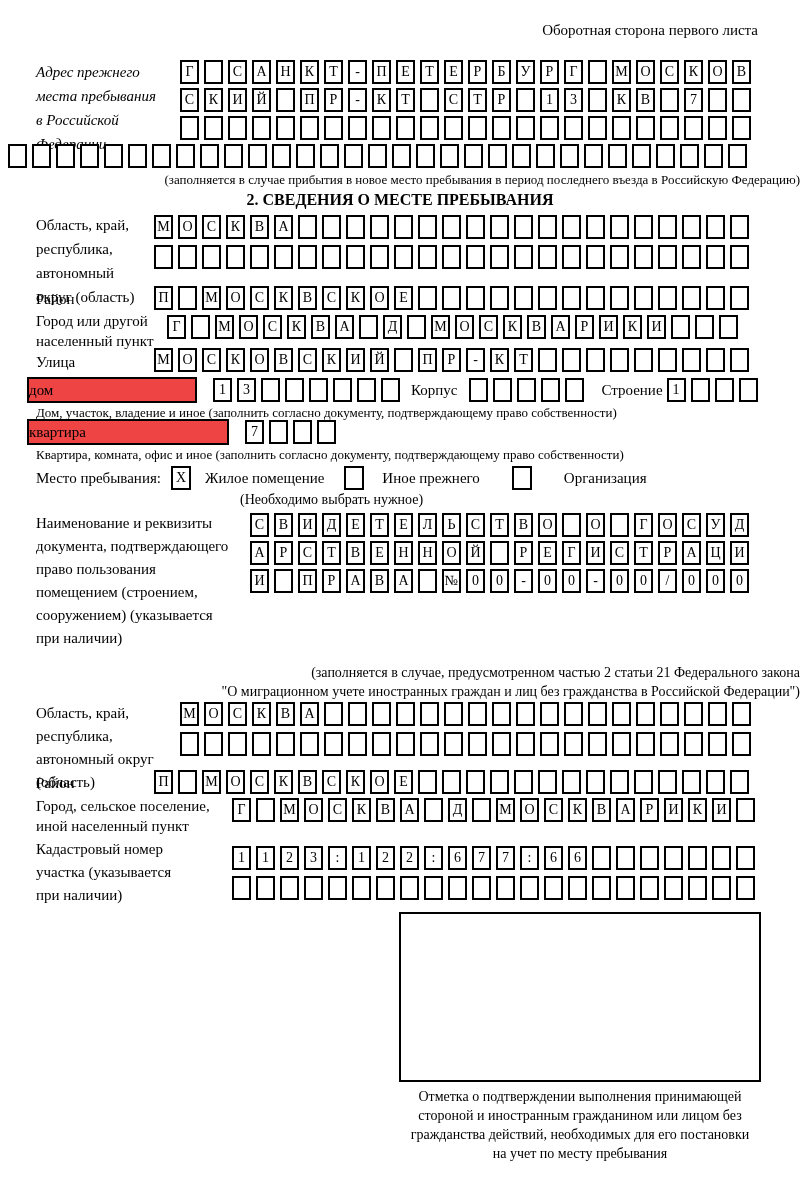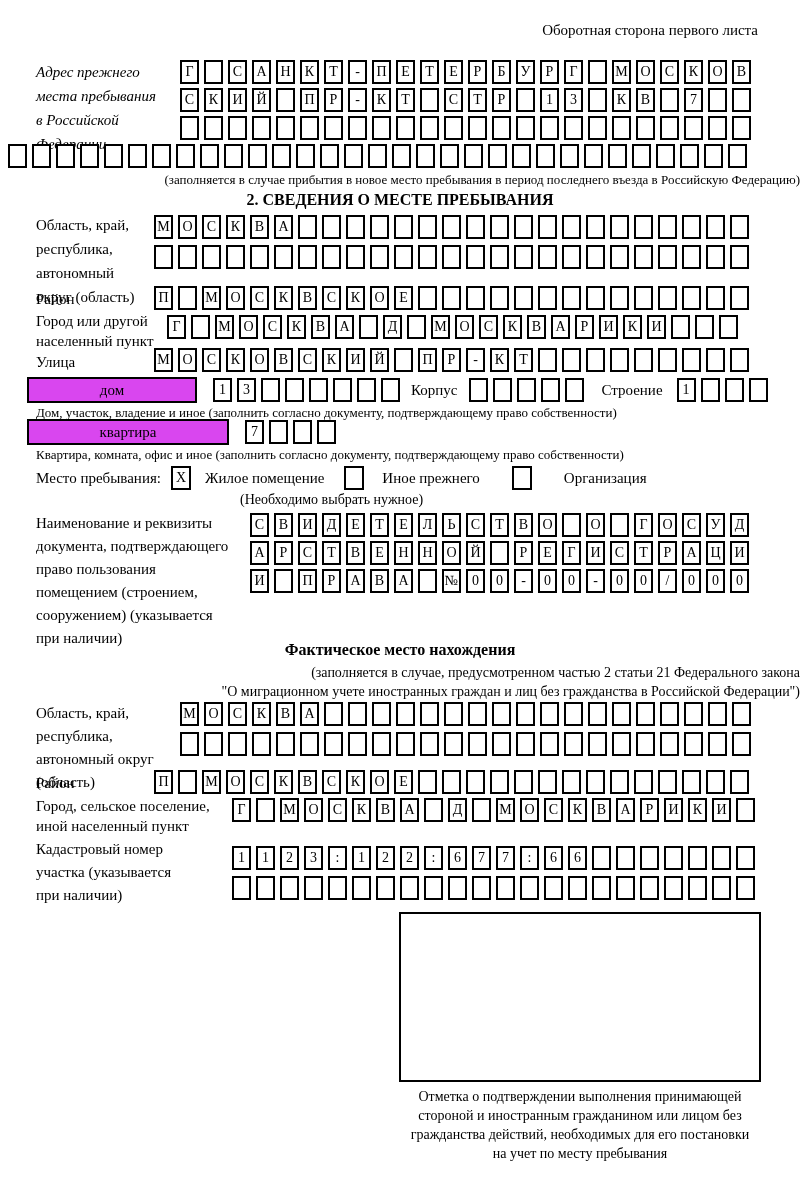--- a/index.html
+++ b/index.html
@@ -10,21 +10,21 @@
   .lbl.tight div{line-height:20px;}
   .lbl.mid div{line-height:23px;}
   .note{position:absolute;font-size:13px;line-height:16px;}
   .center{left:0;width:100%;text-align:right;}
   .title{position:absolute;left:0;width:100%;text-align:center;font-weight:bold;font-size:16px;}
   .cellrow{position:absolute;white-space:nowrap;height:24px;}
   .cell{display:inline-block;box-sizing:border-box;width:19px;height:24px;border:2px solid #000;
         margin-right:5px;text-align:center;font-size:14px;line-height:19px;vertical-align:top;background:#fff;}
   .cells-inline{display:inline-block;white-space:nowrap;vertical-align:middle;}
   .widebox{display:inline-block;box-sizing:border-box;border:2px solid #000;height:26px;
-           text-align:center;font-size:15px;line-height:22px;vertical-align:middle;background:#d946ef;}
+           font-size:15px;line-height:22px;vertical-align:middle;background:#ef4444;}
   .inline-lbl{display:inline-block;font-size:15px;vertical-align:middle;}
   .checkbox{display:inline-block;box-sizing:border-box;width:20px;height:24px;border:2px solid #000;
             text-align:center;font-size:14px;line-height:19px;vertical-align:middle;background:#fff;}
   .stamp-box{position:absolute;box-sizing:border-box;border:2px solid #000;background:#fff;}
   .caption{position:absolute;font-size:14px;line-height:19px;text-align:center;}
 </style>
 </head>
 <body>
 
 <div class="page">
@@ -64,21 +64,21 @@
   <div class="cellrow" style="left:167px;top:315px;"><span class="cell">Г</span><span class="cell"></span><span class="cell">М</span><span class="cell">О</span><span class="cell">С</span><span class="cell">К</span><span class="cell">В</span><span class="cell">А</span><span class="cell"></span><span class="cell">Д</span><span class="cell"></span><span class="cell">М</span><span class="cell">О</span><span class="cell">С</span><span class="cell">К</span><span class="cell">В</span><span class="cell">А</span><span class="cell">Р</span><span class="cell">И</span><span class="cell">К</span><span class="cell">И</span><span class="cell"></span><span class="cell"></span><span class="cell"></span></div>
 
   <div class="lbl" style="left:36px;top:350px;">Улица</div>
   <div class="cellrow" style="left:154px;top:348px;"><span class="cell">М</span><span class="cell">О</span><span class="cell">С</span><span class="cell">К</span><span class="cell">О</span><span class="cell">В</span><span class="cell">С</span><span class="cell">К</span><span class="cell">И</span><span class="cell">Й</span><span class="cell"></span><span class="cell">П</span><span class="cell">Р</span><span class="cell">-</span><span class="cell">К</span><span class="cell">Т</span><span class="cell"></span><span class="cell"></span><span class="cell"></span><span class="cell"></span><span class="cell"></span><span class="cell"></span><span class="cell"></span><span class="cell"></span><span class="cell"></span></div>
 
   <div class="abs" style="left:27px;top:377px;white-space:nowrap;">
     <span class="widebox" style="width:170px;">дом</span>
     <span class="cells-inline" style="margin-left:12px;"><span class="cell">1</span><span class="cell">3</span><span class="cell"></span><span class="cell"></span><span class="cell"></span><span class="cell"></span><span class="cell"></span><span class="cell"></span></span>
     <span class="inline-lbl" style="margin-left:2px;margin-right:8px;">Корпус</span>
     <span class="cells-inline"><span class="cell"></span><span class="cell"></span><span class="cell"></span><span class="cell"></span><span class="cell"></span></span>
-    <span class="inline-lbl" style="margin-left:8px;margin-right:10px;">Строение</span>
+    <span class="inline-lbl" style="margin-left:8px;">Строение</span>
     <span class="cells-inline"><span class="cell">1</span><span class="cell"></span><span class="cell"></span><span class="cell"></span></span>
   </div>
   <div class="note" style="left:36px;top:405px;">Дом, участок, владение и иное (заполнить согласно документу, подтверждающему право собственности)</div>
 
   <div class="abs" style="left:27px;top:419px;white-space:nowrap;">
     <span class="widebox" style="width:202px;">квартира</span>
     <span class="cells-inline" style="margin-left:12px;"><span class="cell">7</span><span class="cell"></span><span class="cell"></span><span class="cell"></span></span>
   </div>
   <div class="note" style="left:36px;top:447px;">Квартира, комната, офис и иное (заполнить согласно документу, подтверждающему право собственности)</div>
 
@@ -98,21 +98,20 @@
       <div>документа, подтверждающего</div>
       <div>право пользования</div>
       <div>помещением (строением,</div>
       <div>сооружением) (указывается</div>
       <div>при наличии)</div>
     </div>
   <div class="cellrow" style="left:250px;top:513px;"><span class="cell">С</span><span class="cell">В</span><span class="cell">И</span><span class="cell">Д</span><span class="cell">Е</span><span class="cell">Т</span><span class="cell">Е</span><span class="cell">Л</span><span class="cell">Ь</span><span class="cell">С</span><span class="cell">Т</span><span class="cell">В</span><span class="cell">О</span><span class="cell"></span><span class="cell">О</span><span class="cell"></span><span class="cell">Г</span><span class="cell">О</span><span class="cell">С</span><span class="cell">У</span><span class="cell">Д</span></div>
   <div class="cellrow" style="left:250px;top:541px;"><span class="cell">А</span><span class="cell">Р</span><span class="cell">С</span><span class="cell">Т</span><span class="cell">В</span><span class="cell">Е</span><span class="cell">Н</span><span class="cell">Н</span><span class="cell">О</span><span class="cell">Й</span><span class="cell"></span><span class="cell">Р</span><span class="cell">Е</span><span class="cell">Г</span><span class="cell">И</span><span class="cell">С</span><span class="cell">Т</span><span class="cell">Р</span><span class="cell">А</span><span class="cell">Ц</span><span class="cell">И</span></div>
   <div class="cellrow" style="left:250px;top:569px;"><span class="cell">И</span><span class="cell"></span><span class="cell">П</span><span class="cell">Р</span><span class="cell">А</span><span class="cell">В</span><span class="cell">А</span><span class="cell"></span><span class="cell">№</span><span class="cell">0</span><span class="cell">0</span><span class="cell">-</span><span class="cell">0</span><span class="cell">0</span><span class="cell">-</span><span class="cell">0</span><span class="cell">0</span><span class="cell">/</span><span class="cell">0</span><span class="cell">0</span><span class="cell">0</span></div>
 
-  <div class="title" style="top:641px;">Фактическое место нахождения</div>
   <div class="note center" style="top:665px;font-size:14px;">(заполняется в случае, предусмотренном частью 2 статьи 21 Федерального закона</div>
   <div class="note center" style="top:684px;font-size:14px;">"О миграционном учете иностранных граждан и лиц без гражданства в Российской Федерации")</div>
 
   <div class="lbl mid" style="left:36px;top:702px;width:150px;">
       <div>Область, край,</div>
       <div>республика,</div>
       <div>автономный округ</div>
       <div>(область)</div>
     </div>
   <div class="cellrow" style="left:180px;top:702px;"><span class="cell">М</span><span class="cell">О</span><span class="cell">С</span><span class="cell">К</span><span class="cell">В</span><span class="cell">А</span><span class="cell"></span><span class="cell"></span><span class="cell"></span><span class="cell"></span><span class="cell"></span><span class="cell"></span><span class="cell"></span><span class="cell"></span><span class="cell"></span><span class="cell"></span><span class="cell"></span><span class="cell"></span><span class="cell"></span><span class="cell"></span><span class="cell"></span><span class="cell"></span><span class="cell"></span><span class="cell"></span></div>

